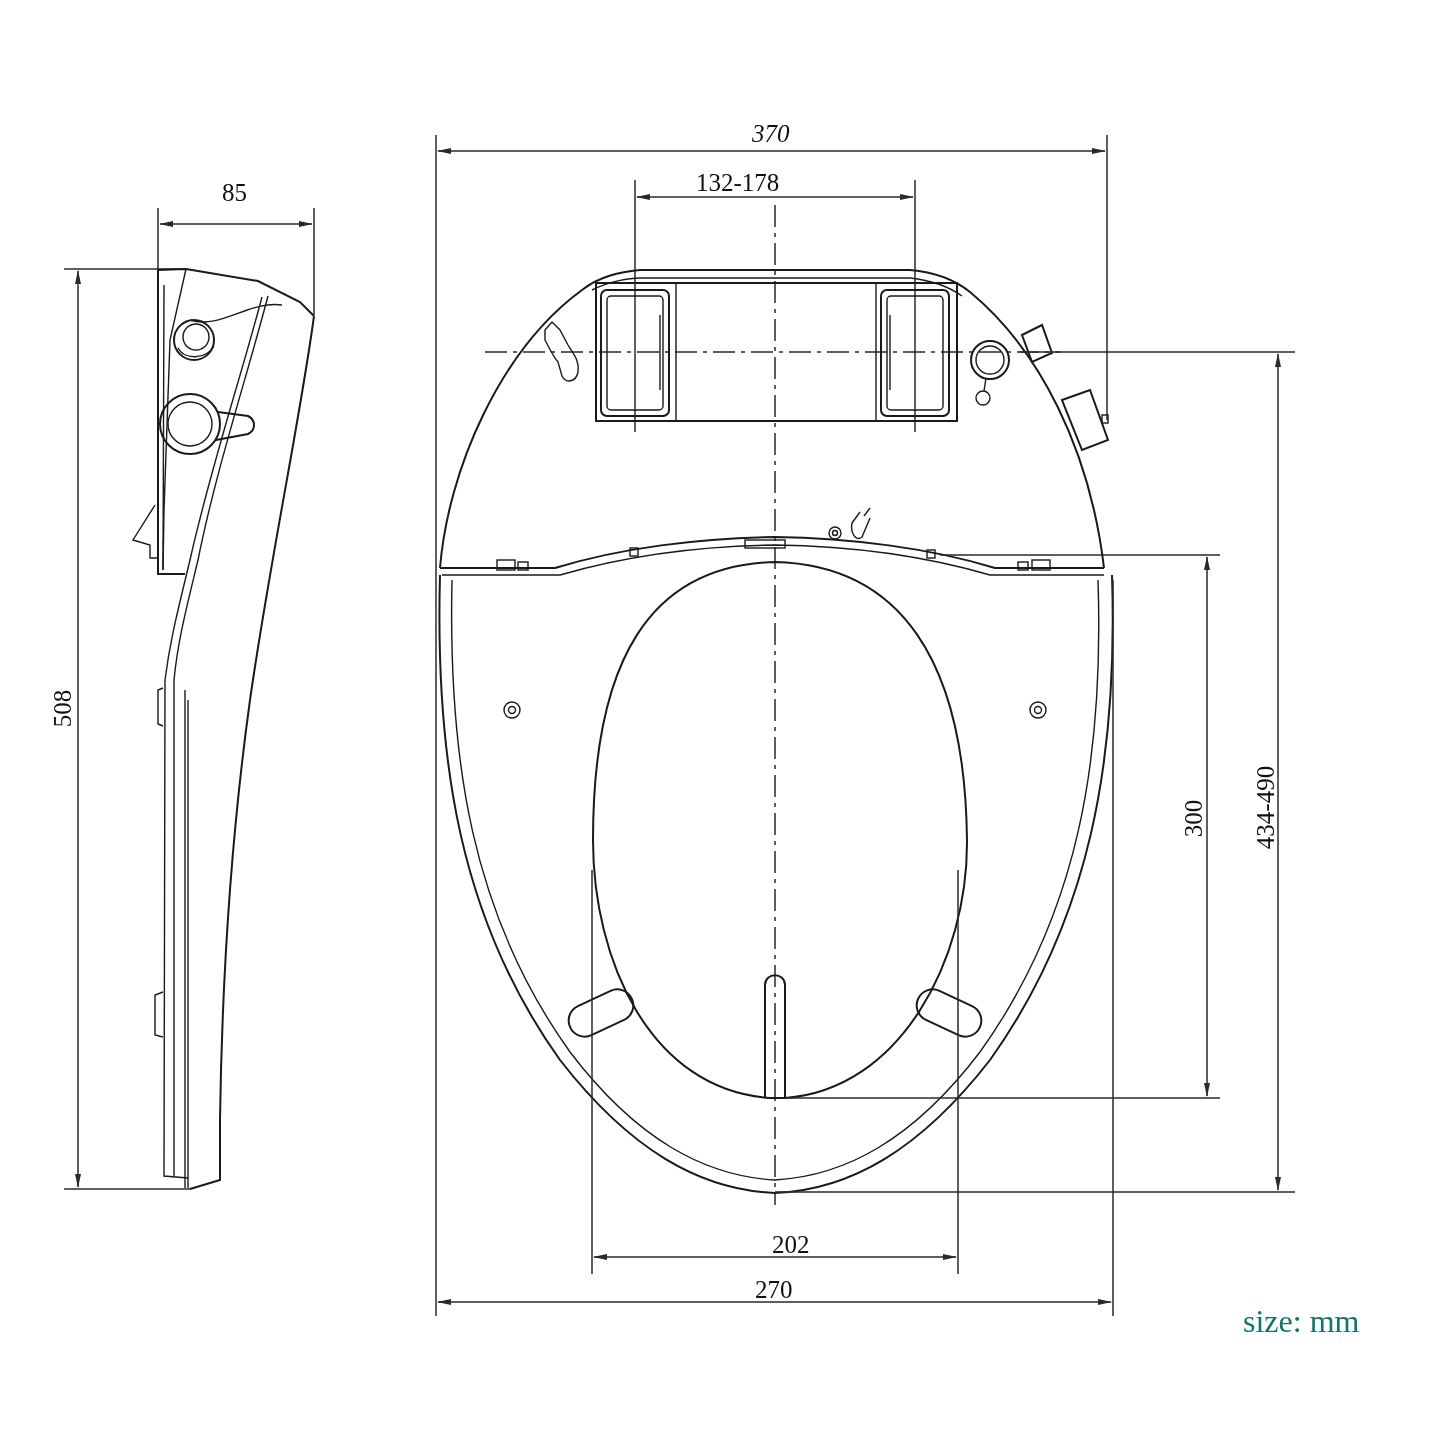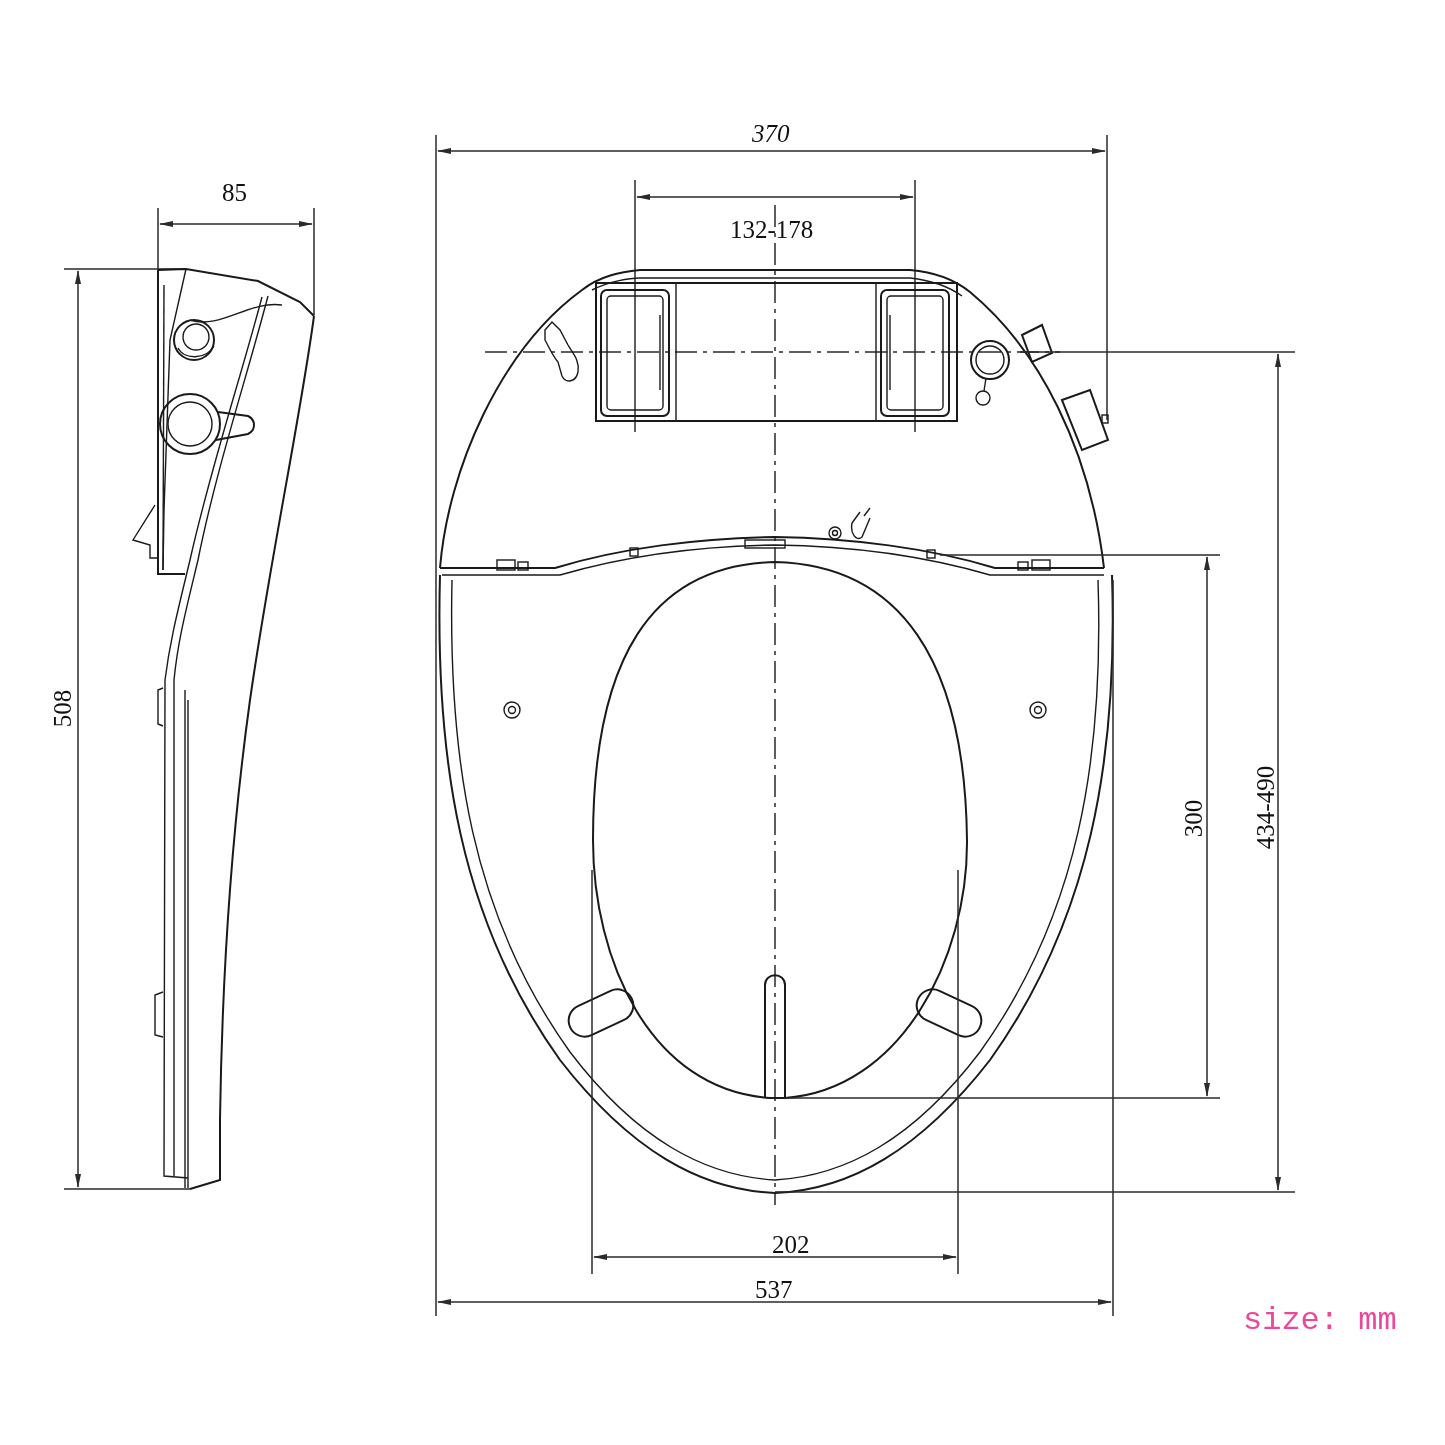--- a/index.html
+++ b/index.html
@@ -14,23 +14,23 @@
     position: absolute;
     font-family: "Liberation Serif", serif;
     font-size: 25px;
     color: #111;
     white-space: nowrap;
     line-height: 1;
   }
   .vert { transform: rotate(-90deg); transform-origin: center center; }
   .unit {
     position: absolute;
-    font-family: Liberation Mono, monospace;
+    font-family: Liberation Serif, serif;
     font-size: 32px;
-    color: #ec4899;
+    color: #0f766e;
     line-height: 1;
   }
 </style>
 </head>
 <body>
 
 <svg id="drawing" viewBox="0 0 1445 1445" xmlns="http://www.w3.org/2000/svg">
   <defs>
     <marker id="arrR" markerWidth="14" markerHeight="8" refX="13" refY="4" orient="auto" markerUnits="userSpaceOnUse">
       <path d="M0,1 L14,4 L0,7 Z" class="arrow"></path>
@@ -188,18 +188,18 @@
       <line class="dim" x1="436" y1="575" x2="436" y2="1316"></line>
       <line class="dim" x1="1113" y1="580" x2="1113" y2="1316"></line>
       <line class="dim" x1="438" y1="1302" x2="1111" y2="1302" marker-start="url(#arrL)" marker-end="url(#arrR)"></line>
     </g>
   </g>
 </svg>
 
 <div class="label" style="left:222px; top:180px;">85</div>
 <div class="label vert" style="left:42px; top:696px; width:40px; text-align:center;">508</div>
 <div class="label" style="left:752px; top:121px;font-style:italic;">370</div>
-<div class="label" style="left:730px; top:170px;margin-top:47px;">132-178</div>
+<div class="label" style="left:696px; top:170px;">132-178</div>
 <div class="label vert" style="left:1168px; top:806px; width:50px; text-align:center;">300</div>
 <div class="label vert" style="left:1215px; top:795px; width:100px; text-align:center;">434-490</div>
 <div class="label" style="left:755px; top:1232px;margin-left:17px;">202</div>
-<div class="label" style="left:755px; top:1277px;">537</div>
+<div class="label" style="left:755px; top:1277px;">270</div>
 <div class="unit" style="left:1243px; top:1305px;">size: mm</div>
 
 </body></html>

